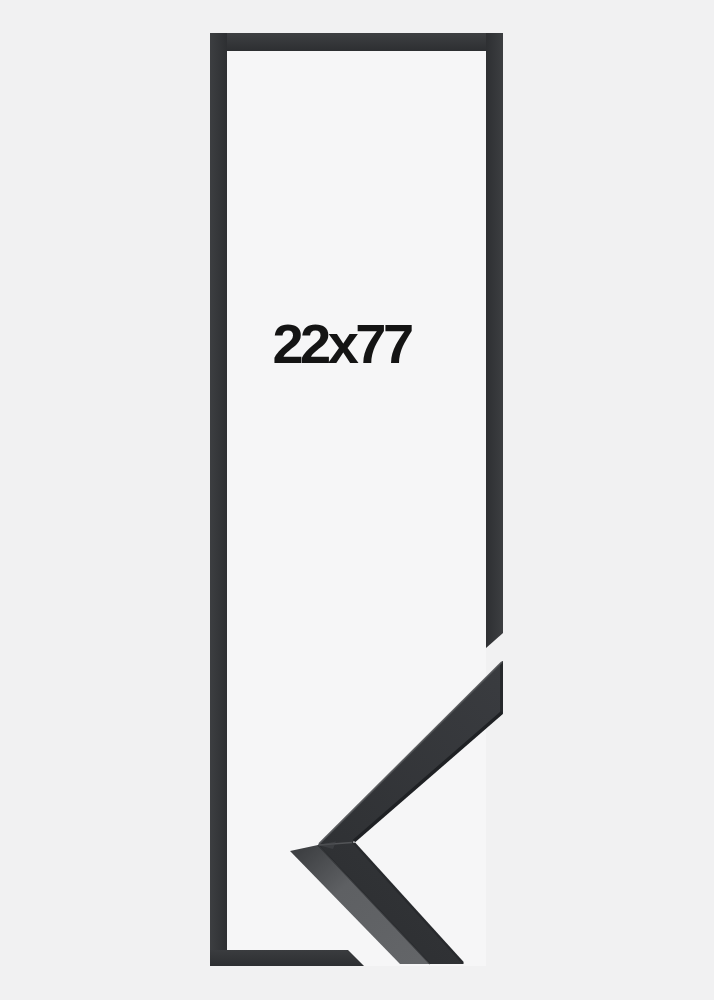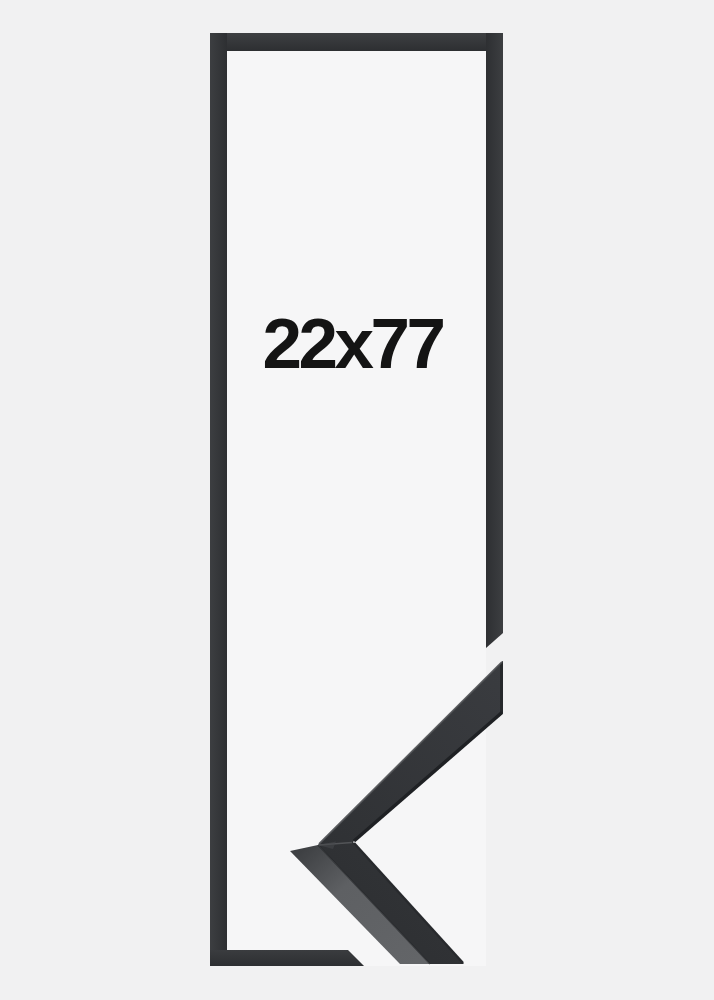--- a/index.html
+++ b/index.html
@@ -47,26 +47,26 @@
   .bar-bottom {
     left: 210px; top: 950px; width: 154px; height: 16px;
     background-image: linear-gradient(to top, rgba(0,0,0,0.10), rgba(255,255,255,0.04));
     
     clip-path: polygon(0 0, calc(100% - 16px) 0, 100% 100%, 0 100%);
   }
 
   
   .size-label {
     position: absolute;
-    left: 220px; top: 309px;
+    left: 209px; top: 309px;
     width: 259px; height: 68px;
     display: flex;
     align-items: center;
     justify-content: center;
-    font-size: 71px;
+    font-size: 56px;
     font-weight: 700;
     letter-spacing: -3.5px;
     padding-left: 3px;
     color: var(--c-label_text, #141414);
     white-space: nowrap;
     user-select: none;
   }
 
   
   .corner-sample {

